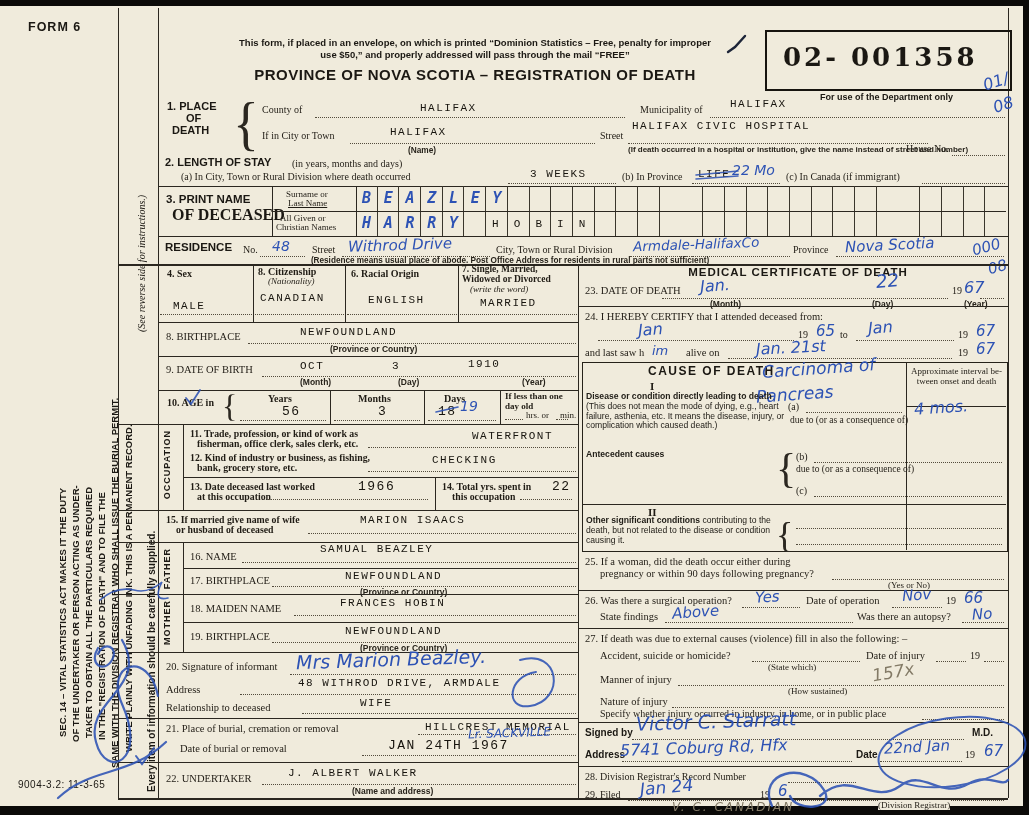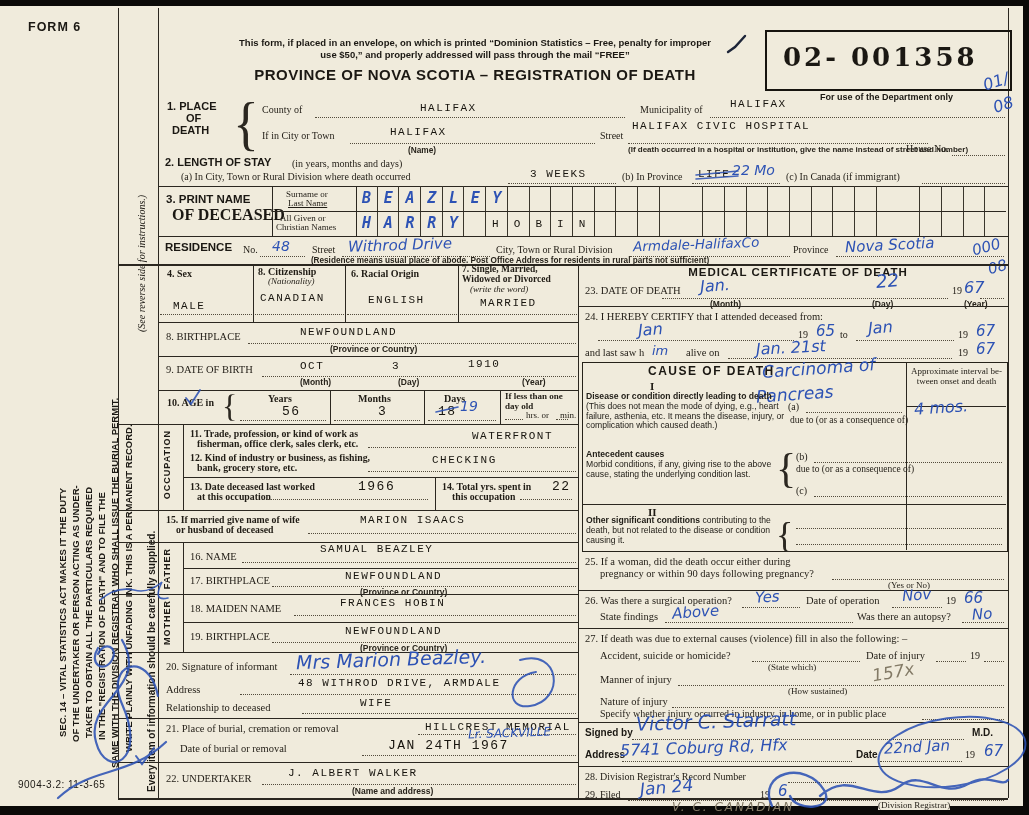--- a/index.html
+++ b/index.html
@@ -309,21 +309,20 @@
 <div class="abs sans" style="left:586px;top:392px;width:202px;white-space:normal;font-size:8.6px;line-height:1.14;color:#23201a;">
   <span class="b">Disease or condition directly leading to death</span>
   <span>(This does not mean the mode of dying, e.g., heart failure, asthenia, etc. It means the disease, injury, or complication which caused death.)</span>
 </div>
 <span class="abs lbl" style="left:788px;top:401px;">(a)</span>
 <div class="dl" style="left:806px;top:411px;width:96px;"></div>
 <span class="abs lbl" style="left:790px;top:415px;font-size:9.5px;">due to (or as a consequence of)</span>
 <span class="abs hw" style="left:914px;top:398px;font-size:16px;transform:rotate(-4deg);">4 mos.</span>
 <div class="abs sans" style="left:586px;top:450px;width:198px;white-space:normal;font-size:8.6px;line-height:1.14;color:#23201a;">
   <span class="b">Antecedent causes</span><br>
-  <span>Morbid conditions, if any, giving rise to the above cause, stating the underlying condition last.</span>
 </div>
 <span class="abs brace" style="left:776px;top:444px;font-size:42px;">{</span>
 <span class="abs lbl" style="left:796px;top:451px;">(b)</span>
 <div class="dl" style="left:814px;top:461px;width:188px;"></div>
 <span class="abs lbl" style="left:796px;top:464px;font-size:9.5px;">due to (or as a consequence of)</span>
 <span class="abs lbl" style="left:796px;top:485px;">(c)</span>
 <div class="dl" style="left:814px;top:495px;width:188px;"></div>
 <div class="hl" style="left:582px;top:504px;width:424px;"></div>
 <span class="abs lbl b" style="left:648px;top:506px;font-size:11px;">II</span>
 <div class="abs sans" style="left:586px;top:516px;width:198px;white-space:normal;font-size:8.6px;line-height:1.14;color:#23201a;">

